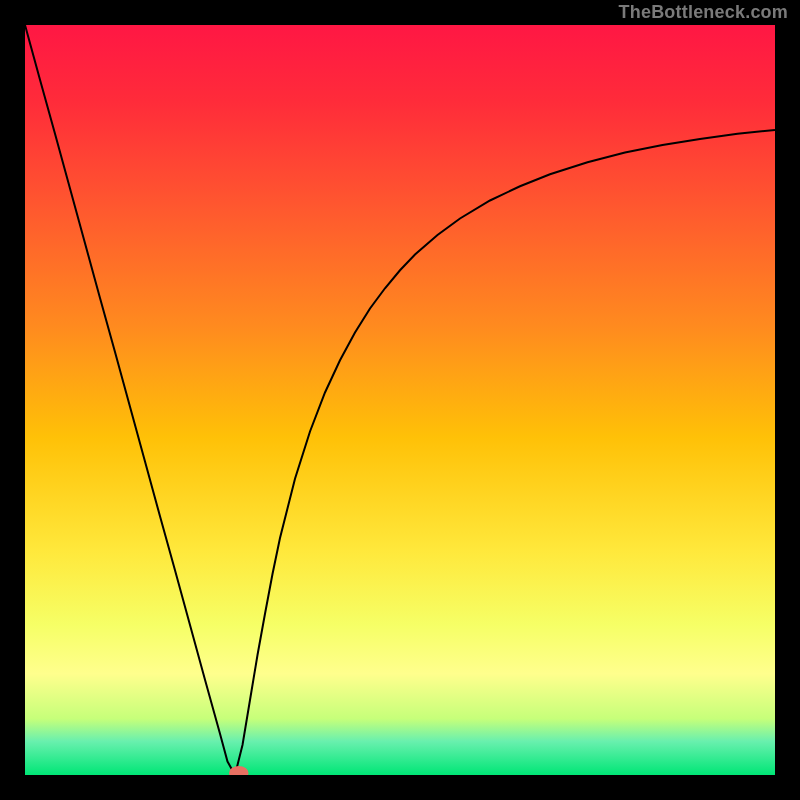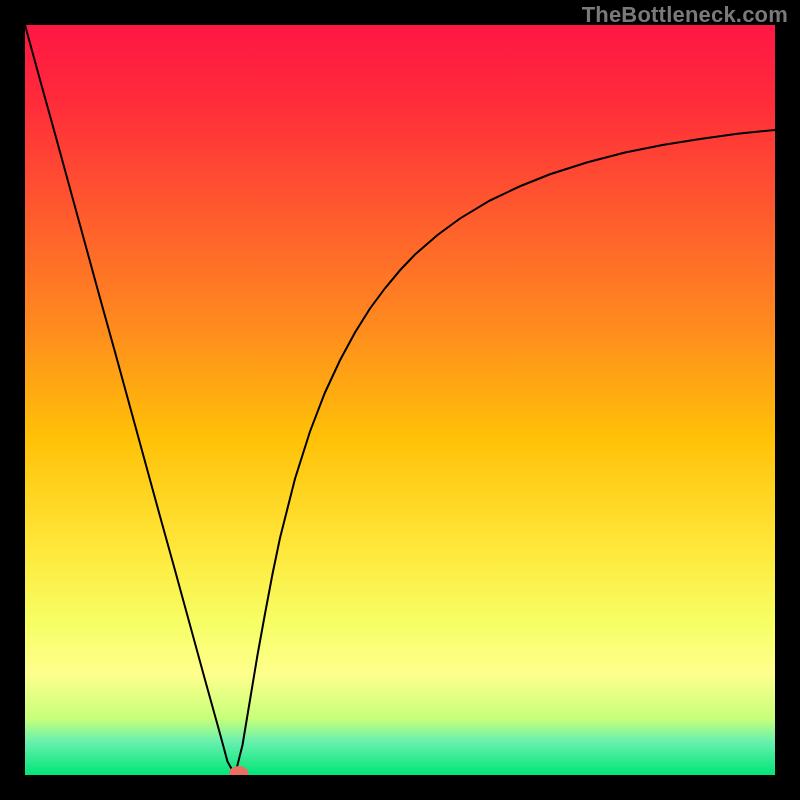--- a/index.html
+++ b/index.html
@@ -24,21 +24,21 @@
     top: 25px;
     width: 750px;
     height: 750px;
     overflow: hidden;
   }
   .watermark {
     position: absolute;
     top: 2px;
     right: 12px;
     font-family: Arial, Helvetica, sans-serif;
-    font-size: 22px;
+    font-size: 18px;
     font-weight: 600;
     color: #7a7a7a;
     letter-spacing: 0.2px;
   }
   svg { display: block; }
 </style>
 </head>
 <body>
 
 <div class="frame">

